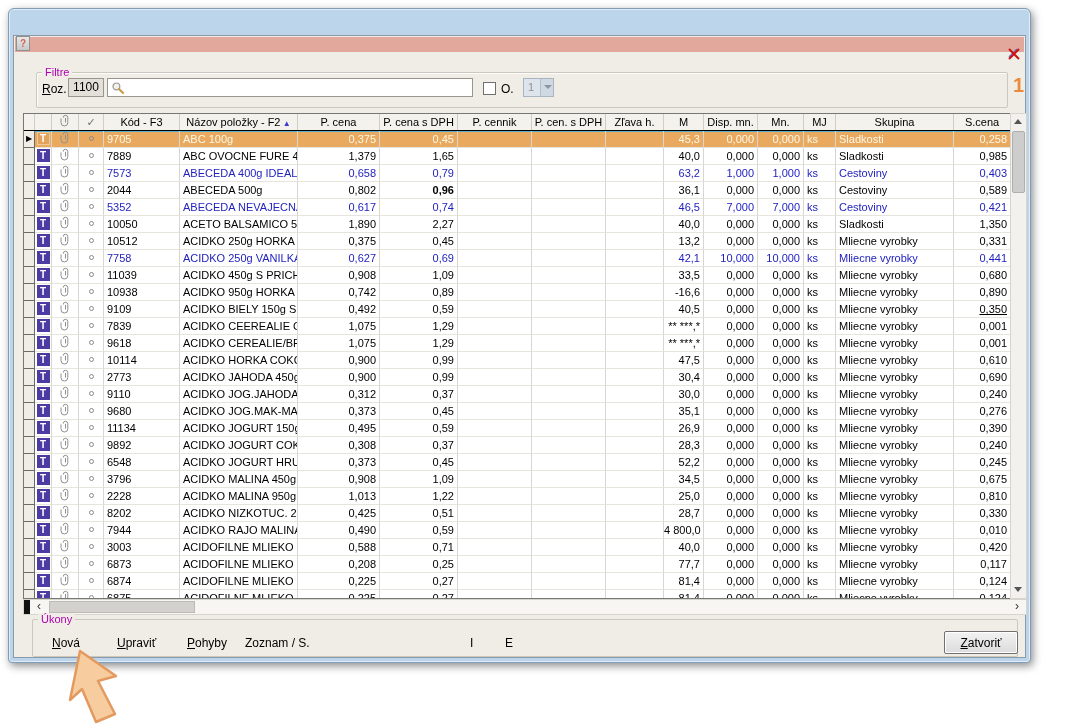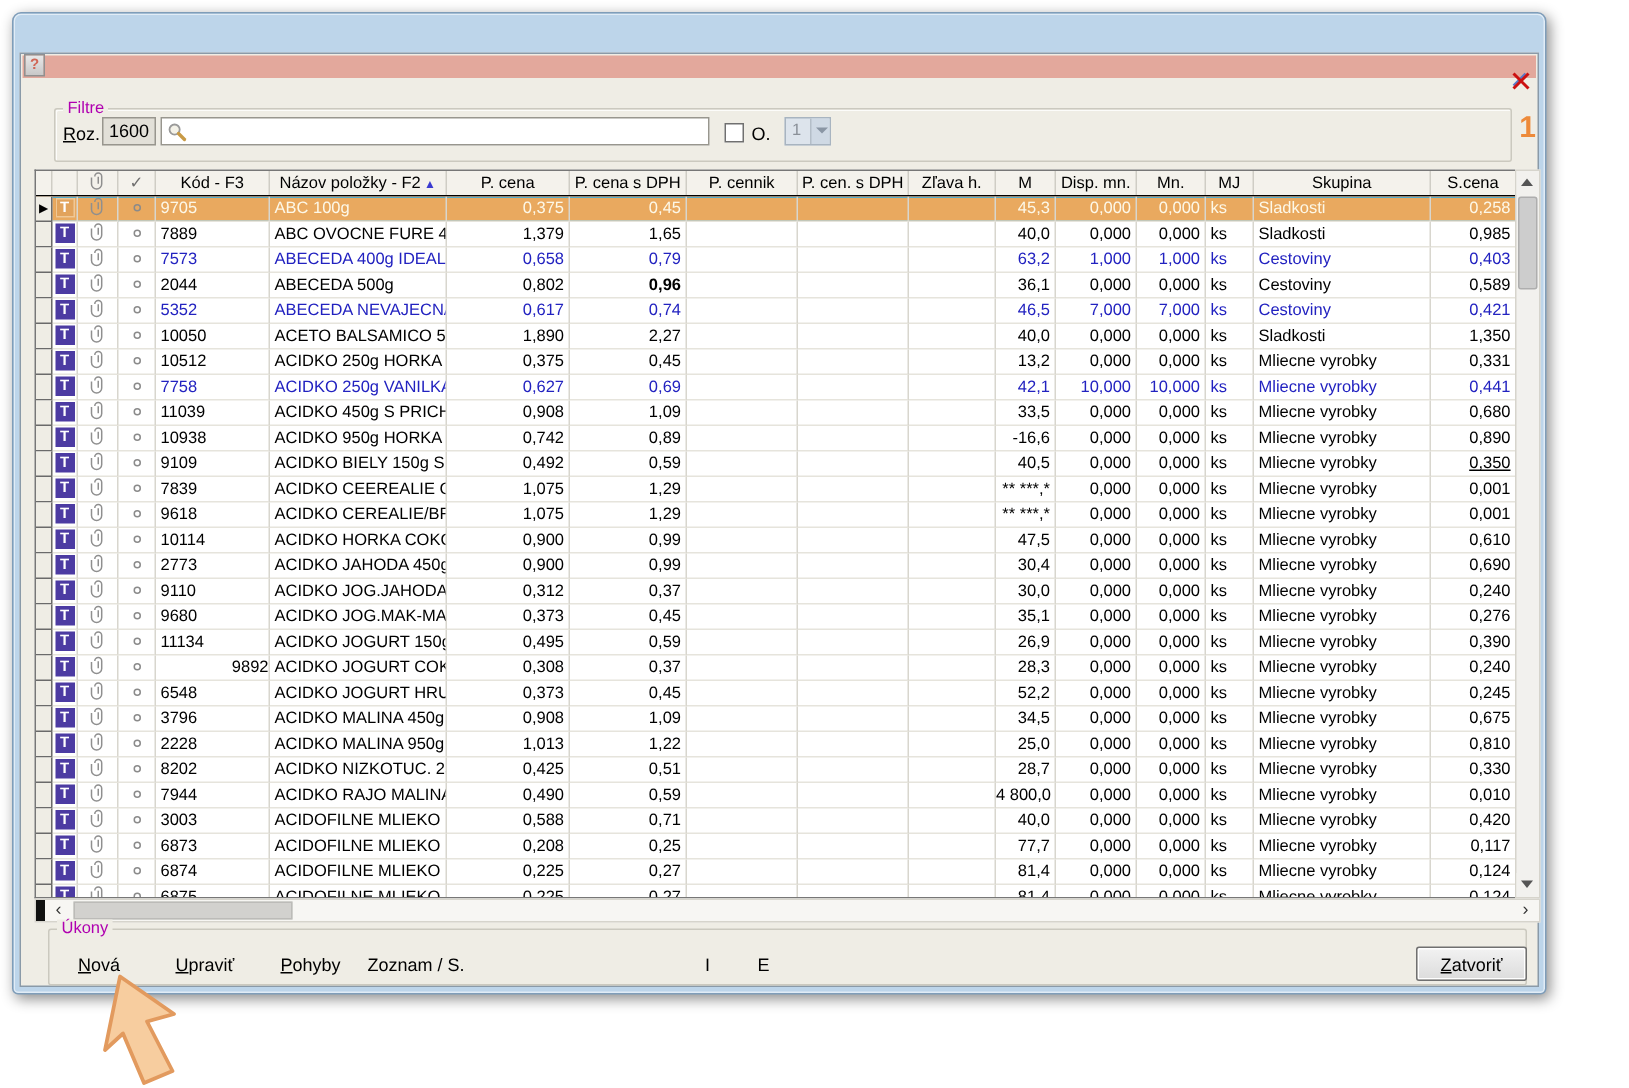--- a/index.html
+++ b/index.html
@@ -122,21 +122,21 @@
       <svg class="clearfilter" viewBox="0 0 16 16">
         <path d="M3 11 L11 3" stroke="#5a7ac8" stroke-width="1.6"></path>
         <path d="M3 3 L13 13 M13 3 L3 13" stroke="#cc1111" stroke-width="2"></path>
       </svg>
 
       <div class="page-num">1</div>
 
       <div class="filtre-box"></div>
       <span class="grp-label filtre-label">Filtre</span>
       <span class="roz-label" id="roz-label"><u>R</u>oz.</span>
-      <div class="roz-value">1600</div>
+      <div class="roz-value">1100</div>
       <div class="search-box">
         <svg class="search-icon" width="14" height="14" viewBox="0 0 14 14">
           <circle cx="5.4" cy="5.4" r="3.4" fill="#f4f2e8" stroke="#9a9a9a" stroke-width="1.2"></circle>
           <path d="M8 8 L12 12" stroke="#c89a46" stroke-width="2.2" stroke-linecap="round"></path>
         </svg>
         <input class="search-input" type="text" value="" style="">
       </div>
       <div class="ochk"></div>
       <span class="ochk-label">O.</span>
       <div class="combo">
@@ -641,21 +641,21 @@
               <div class="cell c-t" style="width: 17px;">
                 <span class="tbadge">T</span>
               </div>
               <div class="cell c-clip c-icon" style="width: 27px;"><svg width="11" height="13" viewBox="0 0 11 13">
                   <path d="M3.2 3.6 a2.3 2.3 0 0 1 4.6 0 v5 a3.4 3.4 0 0 1 -6.8 0 V4.4" fill="none" stroke="#8f8f8f" stroke-width="1"></path>
                   <path d="M5.5 3.9 v4.6" stroke="#8f8f8f" stroke-width="1" fill="none"></path>
                 </svg></div>
               <div class="cell c-check c-icon" style="width: 25px;">
                 <span class="ring"></span>
               </div>
-              <div class="cell c-kod c-txt" style="width: 76px; text-align: right;">9892</div>
+              <div class="cell c-kod c-txt" style="width: 76px;">9892</div>
               <div class="cell c-nazov c-txt" style="width: 118px;">ACIDKO JOGURT COKOLA</div>
               <div class="cell c-pc c-num" style="width: 82px;">0,308</div>
               <div class="cell c-pcd c-num" style="width: 78px;">0,37</div>
               <div class="cell c-pcen c-num" style="width: 74px;"></div>
               <div class="cell c-pcsd c-num" style="width: 74px;"></div>
               <div class="cell c-zl c-num" style="width: 58px;"></div>
               <div class="cell c-m c-num" style="width: 40px;">28,3</div>
               <div class="cell c-disp c-num" style="width: 54px;">0,000</div>
               <div class="cell c-mn c-num" style="width: 46px;">0,000</div>
               <div class="cell c-mj c-txt" style="width: 32px;">ks</div>

